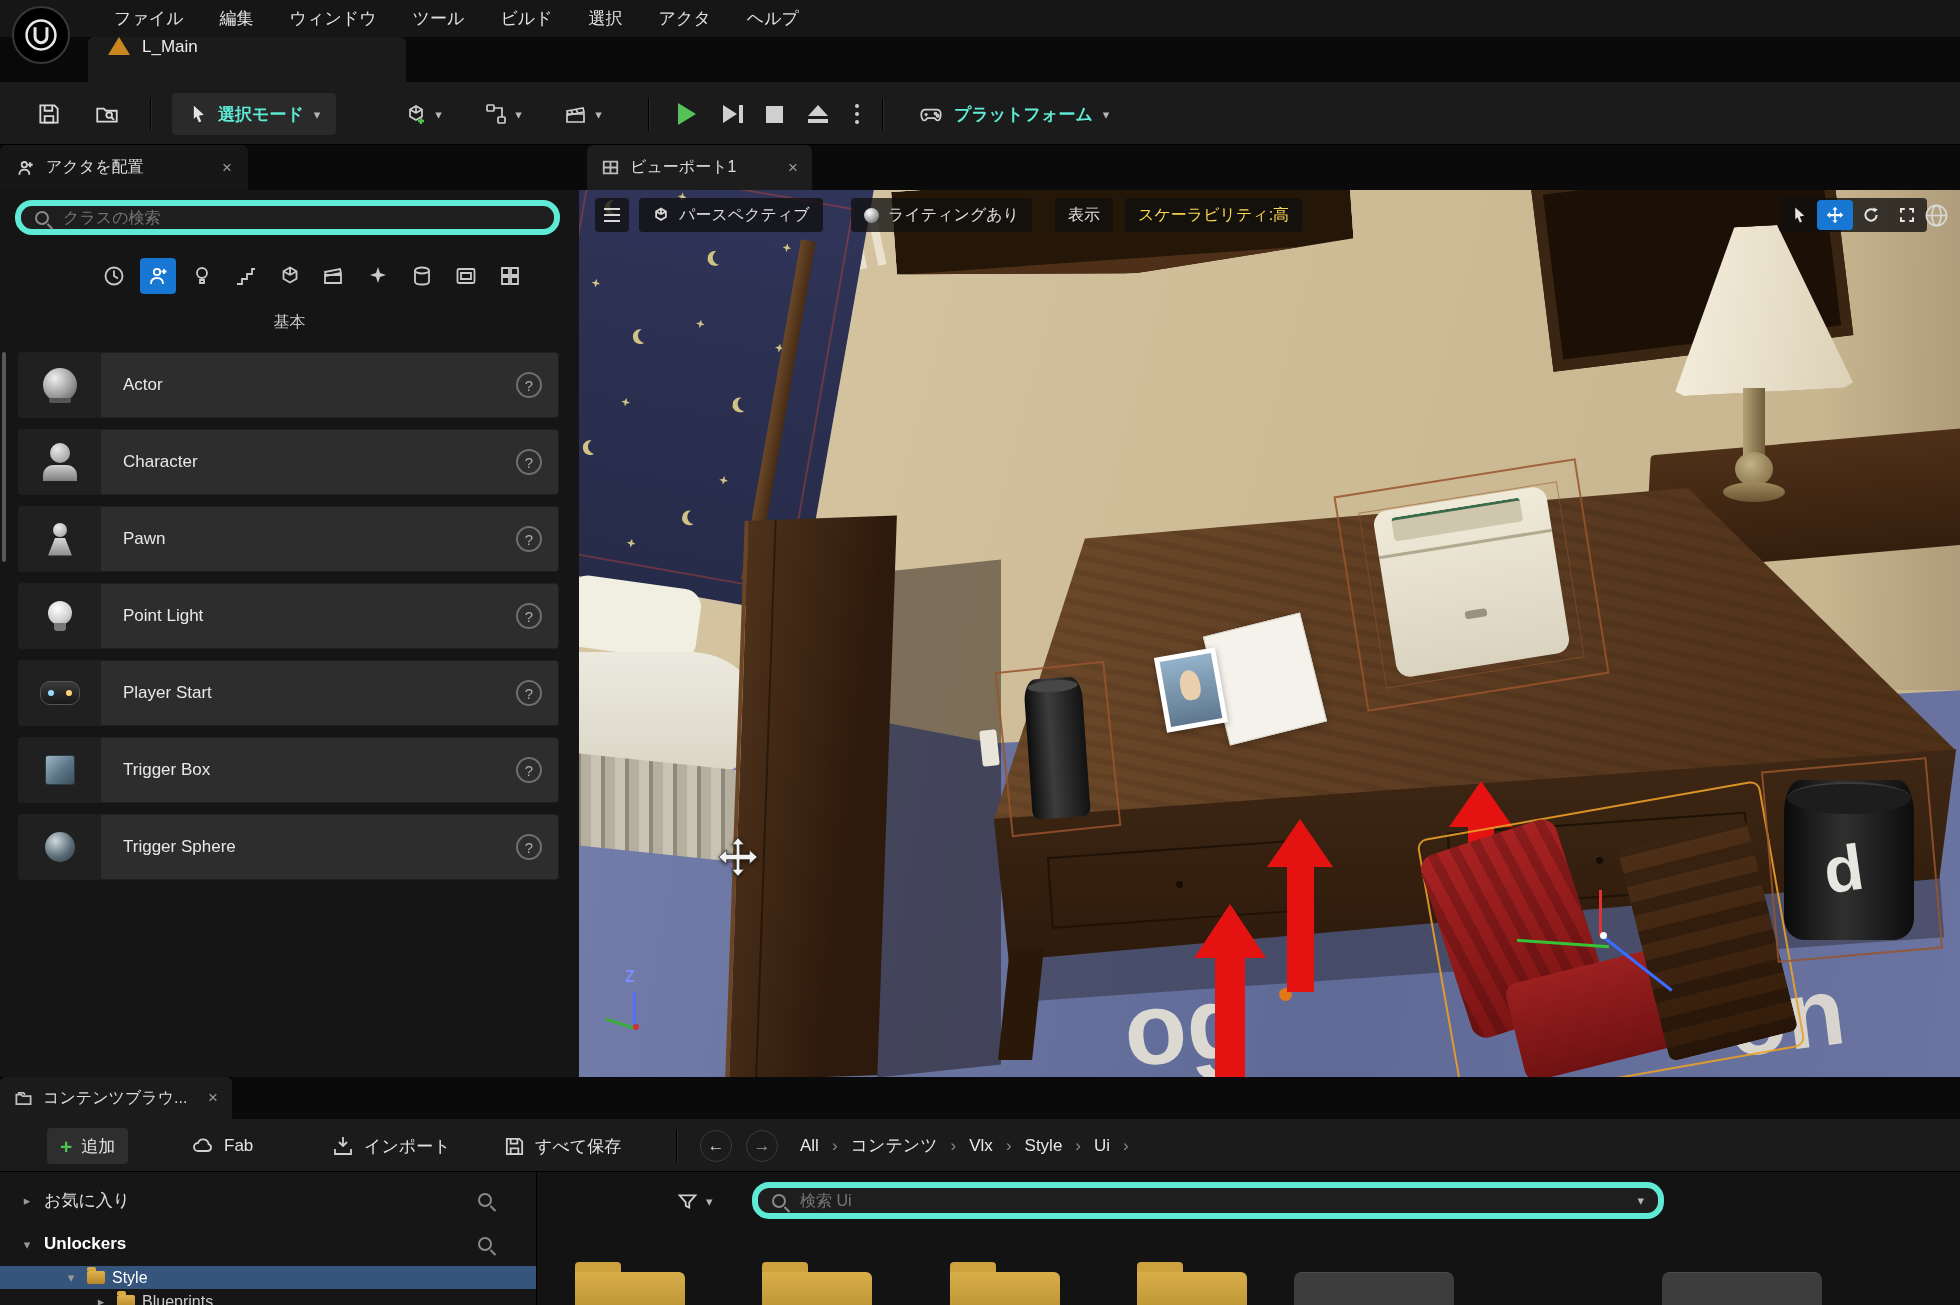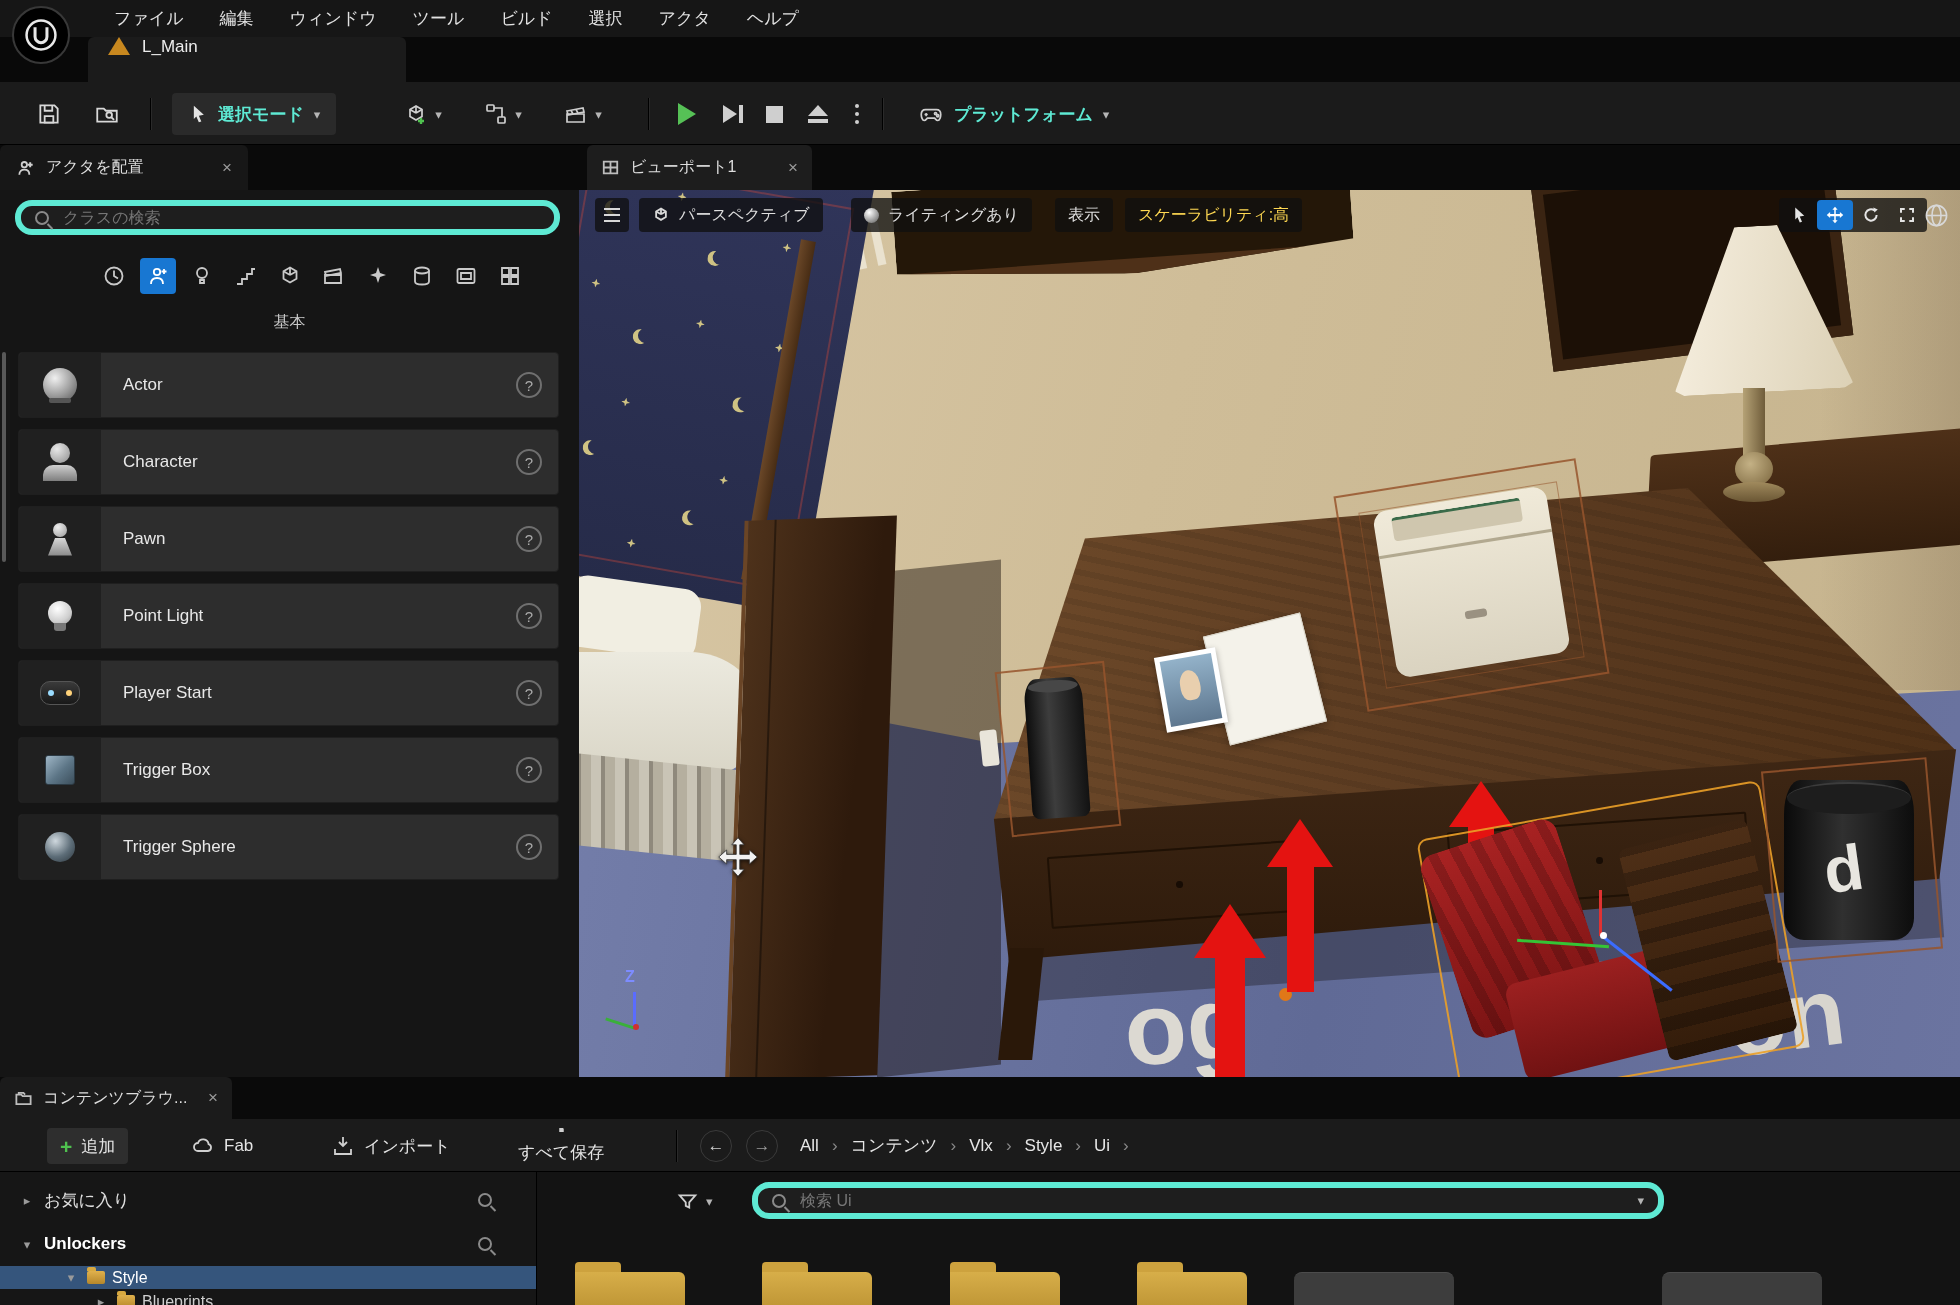--- a/index.html
+++ b/index.html
@@ -680,21 +680,21 @@
         </svg>
         <span class="lbl">Fab</span>
       </div>
       <div class="cb-btn" style="left:318px;">
         <svg class="ico" width="24" height="24" viewBox="0 0 24 24" fill="none" stroke="#d0d0d0" stroke-width="1.8">
           <path d="M12 3v9M8 8l4 4 4-4"></path>
             <path d="M4 15v5h16v-5"></path>
         </svg>
         <span class="lbl">インポート</span>
       </div>
-      <div class="cb-btn" style="left:505px;flex-direction:column;">
+      <div class="cb-btn" style="left:490px;">
         <svg class="ico" width="23" height="23" viewBox="0 0 24 24" fill="none" stroke="#d0d0d0" stroke-width="1.8">
           <path d="M4 4h13l3 3v13H4z"></path>
             <path d="M8 4v5h7V4"></path>
             <rect x="8" y="14" width="8" height="6"></rect>
         </svg>
         <span class="lbl">すべて保存</span>
       </div>
       <div class="tsep" style="left:676px;top:11px;"></div>
       <div class="nav-circ" style="left:700px;">
           <span>←</span>

